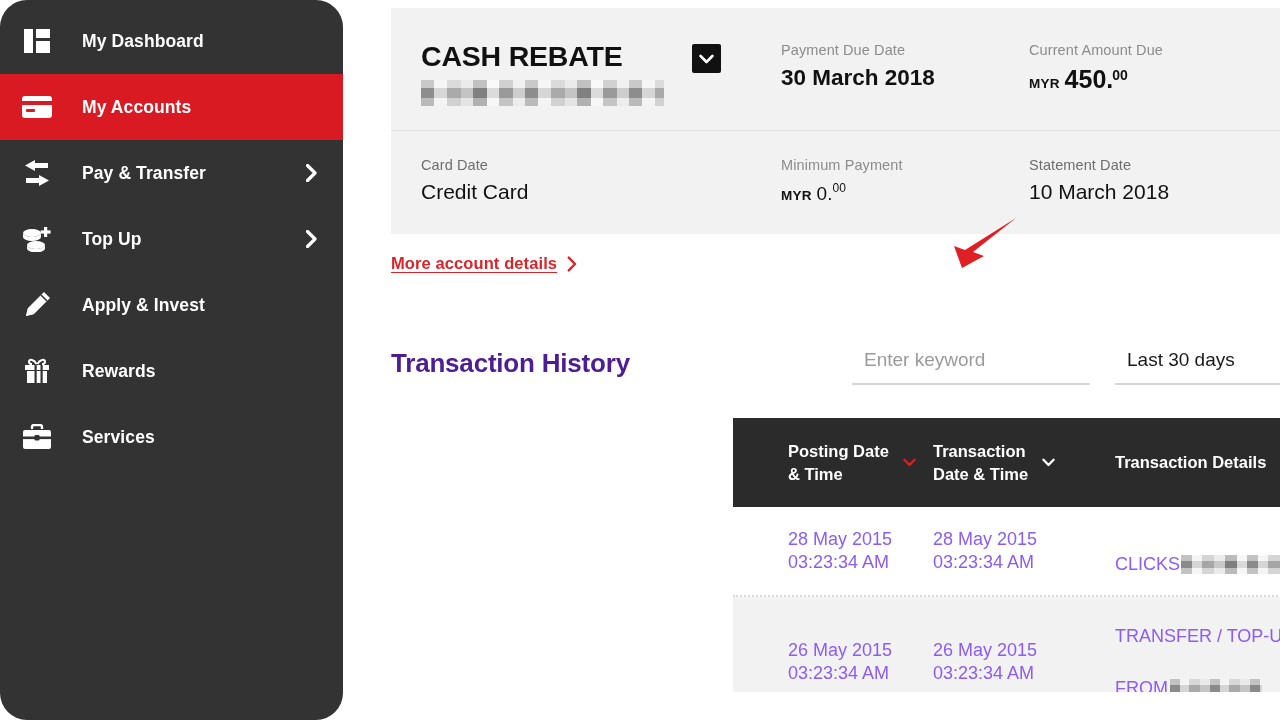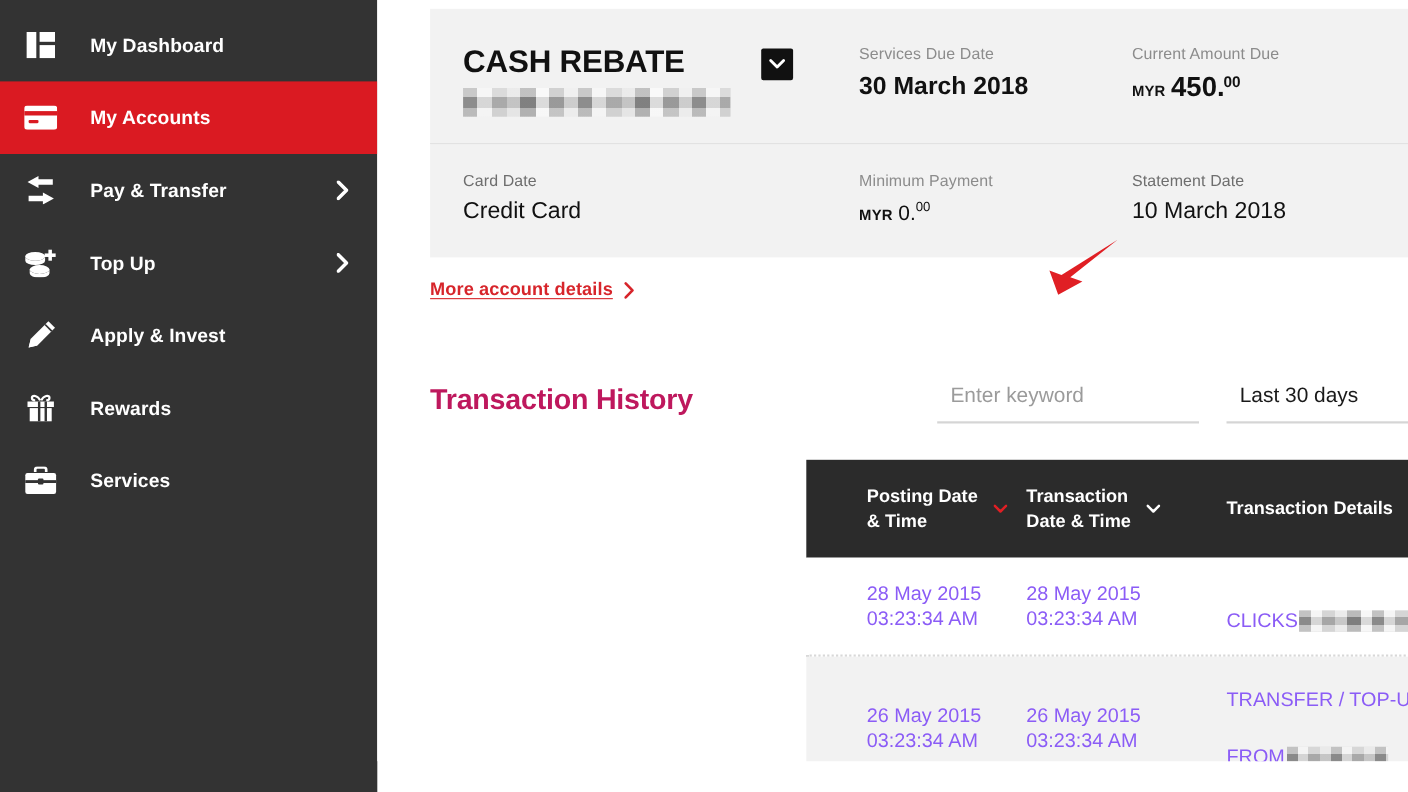--- a/index.html
+++ b/index.html
@@ -11,20 +11,21 @@
     -webkit-font-smoothing: antialiased;
   }
   .app { position: relative; width: 1280px; height: 720px; display: flex; }
 
   
   .sidebar {
     width: 343px; height: 720px;
     background: #333333;
     flex: 0 0 343px;
     padding-top: 8px;
+    border-radius: 27px;
   }
   .nav-item {
     position: relative;
     height: 66px;
     display: flex;
     align-items: center;
     cursor: pointer;
   }
   .nav-item.active { background: #DA1A22; }
   .nav-icon {
@@ -221,21 +222,21 @@
   .txn-head {
     position: absolute;
     left: 48px; top: 349px;
     width: 1000px;
     display: flex;
     align-items: flex-start;
   }
   .txn-title {
     font-size: 26px;
     font-weight: bold;
-    color: #be185d;
+    color: #4c1d95;
     letter-spacing: -0.2px;
     width: 461px;
     line-height: 1.1;
   }
   .field-underline {
     width: 238px;
     padding-bottom: 12px;
     border-bottom: 2px solid #D5D5D5;
     margin-right: 25px;
   }
@@ -423,21 +424,21 @@
               <span>
                 <svg width="15" height="10" viewBox="0 0 15 10">
                   <path d="M1.6 2 L7.5 8 L13.4 2" stroke="#fff" stroke-width="2.6" fill="none" stroke-linecap="round" stroke-linejoin="round"></path>
                 </svg>
               </span>
             </div>
           </div>
         </div>
 
         <div class="col-due">
-          <div class="f-label">Services Due Date</div>
+          <div class="f-label">Payment Due Date</div>
           <div class="f-value">30 March 2018</div>
         </div>
 
         <div class="col-amount">
           <div class="f-label">Current Amount Due</div>
           <div class="f-value">
             <span class="cur">MYR</span><span class="amt-main">450.</span><span class="amt-cents">00</span>
           </div>
         </div>
       </div>

